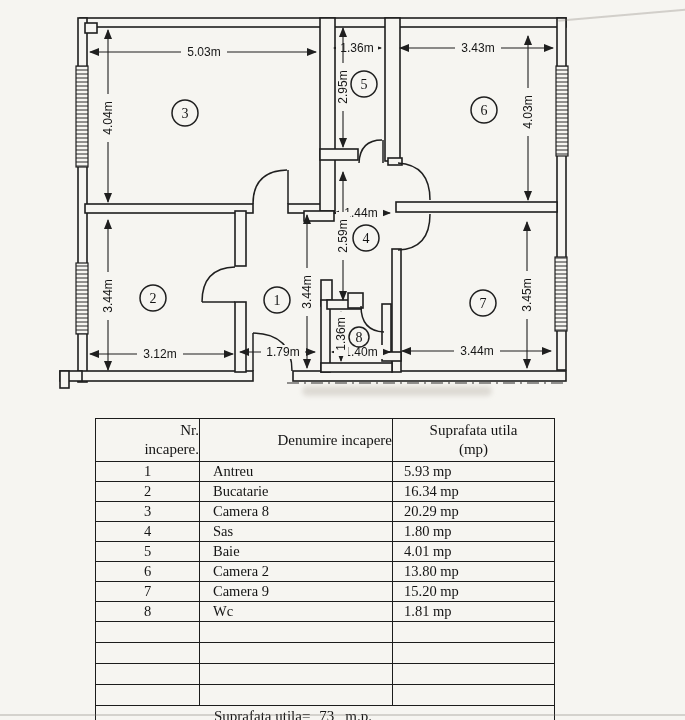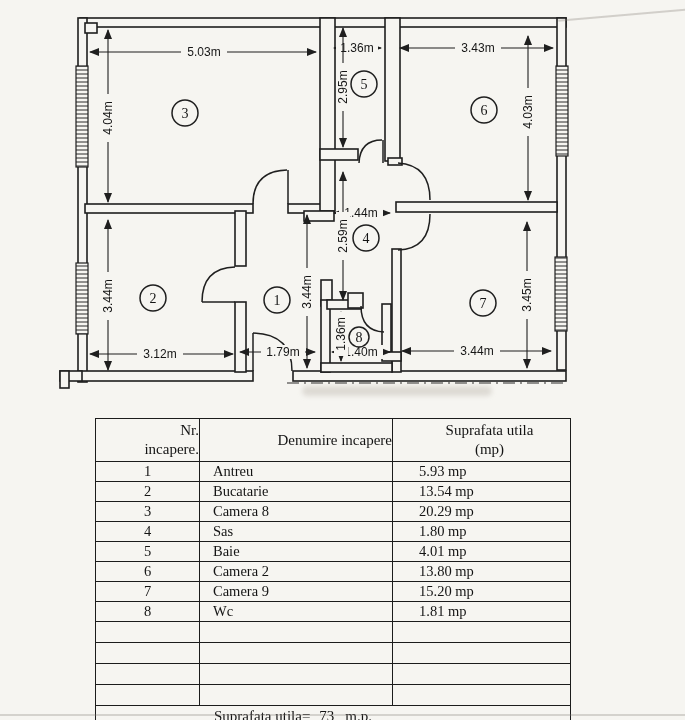--- a/index.html
+++ b/index.html
@@ -23,21 +23,21 @@
   #table-wrap{position:absolute;left:95px;top:418px;}
   table{border-collapse:collapse;table-layout:fixed;width:456px;}
   td{border:1.6px solid #1c1c1c;padding:0;font-size:14.5px;color:#141414;
      font-family:"Liberation Serif", serif;vertical-align:middle;}
   tr.h td{height:42px;text-align:right;font-size:15px;line-height:1.25;}
   tr.r td{height:19px;}
   tr.e td{height:20px;}
   tr.t td{height:20px;}
   td.c1{width:103px;text-align:center;}
   td.c2{width:192px;padding-left:13px;}
-  td.c3{width:161px;padding-left:26px;}
+  td.c3{width:161px;padding-left:11px;}
   td.totalcell{padding-left:118px;font-size:15px;}
   td.totalcell span{display:inline-block;}
   .tval{margin-left:9px;}
   .tunit{margin-left:11px;}
 
   .scan-line-bottom{position:absolute;left:0;top:714px;width:685px;height:2px;
     background:rgba(125,120,112,0.28);}
   .scan-line-corner{position:absolute;left:558px;top:14px;width:132px;height:1.5px;
     background:rgba(125,120,112,0.30);transform:rotate(-5deg);}
 </style>
@@ -203,34 +203,34 @@
   <table>
     <tbody>
         <tr class="h">
       <td class="c1">
         <div>Nr.</div>
         <div>incapere.</div>
       </td>
       <td class="c2" style="text-align:right;padding-left:0;">
         <div>Denumire incapere</div>
       </td>
-      <td class="c3" style="text-align:center;padding-left:16px;">
+      <td class="c3" style="text-align:center;padding-left:0;">
         <div>Suprafata utila</div>
         <div>(mp)</div>
       </td>
     </tr>
     <tr class="r">
       <td class="c1">1</td>
       <td class="c2">Antreu</td>
       <td class="c3">5.93 mp</td>
     </tr>
     <tr class="r">
       <td class="c1">2</td>
       <td class="c2">Bucatarie</td>
-      <td class="c3">13.54 mp</td>
+      <td class="c3">16.34 mp</td>
     </tr>
     <tr class="r">
       <td class="c1">3</td>
       <td class="c2">Camera 8</td>
       <td class="c3">20.29 mp</td>
     </tr>
     <tr class="r">
       <td class="c1">4</td>
       <td class="c2">Sas</td>
       <td class="c3">1.80 mp</td>

